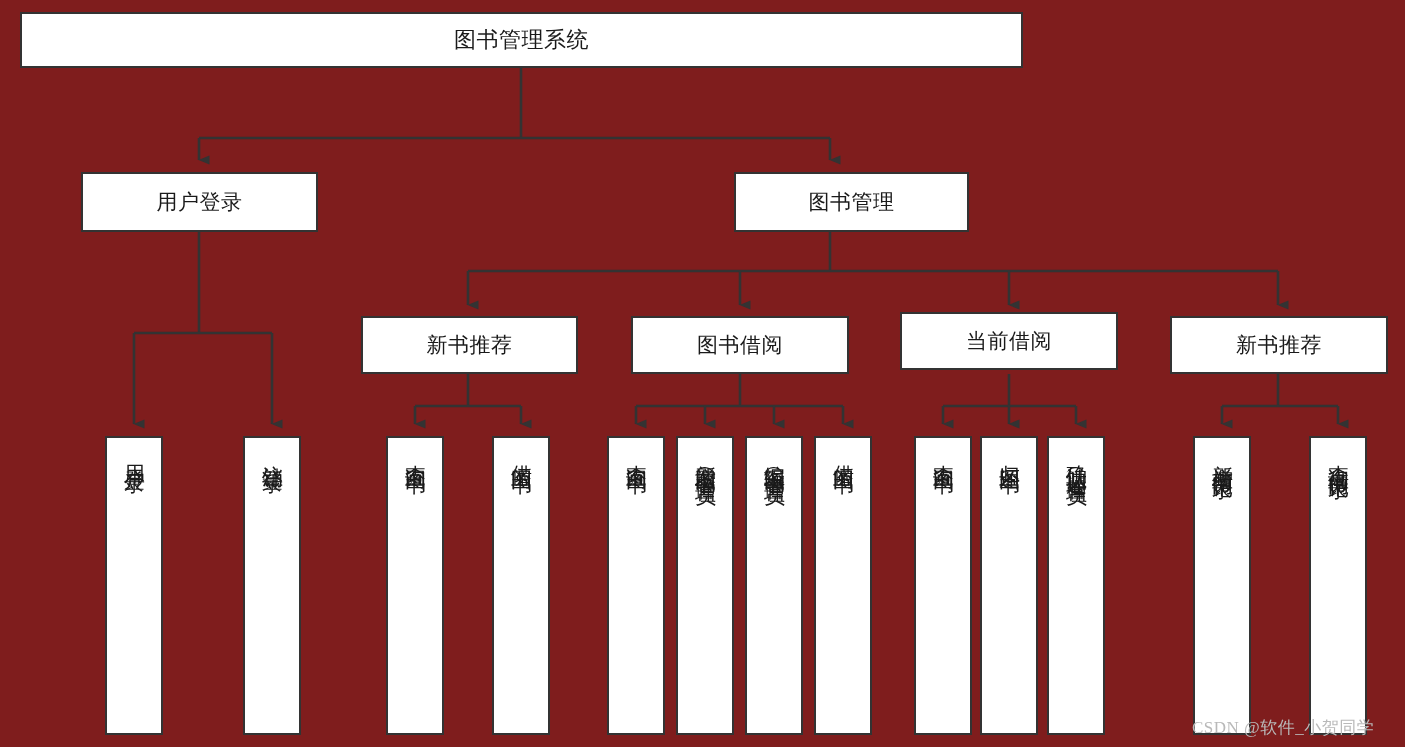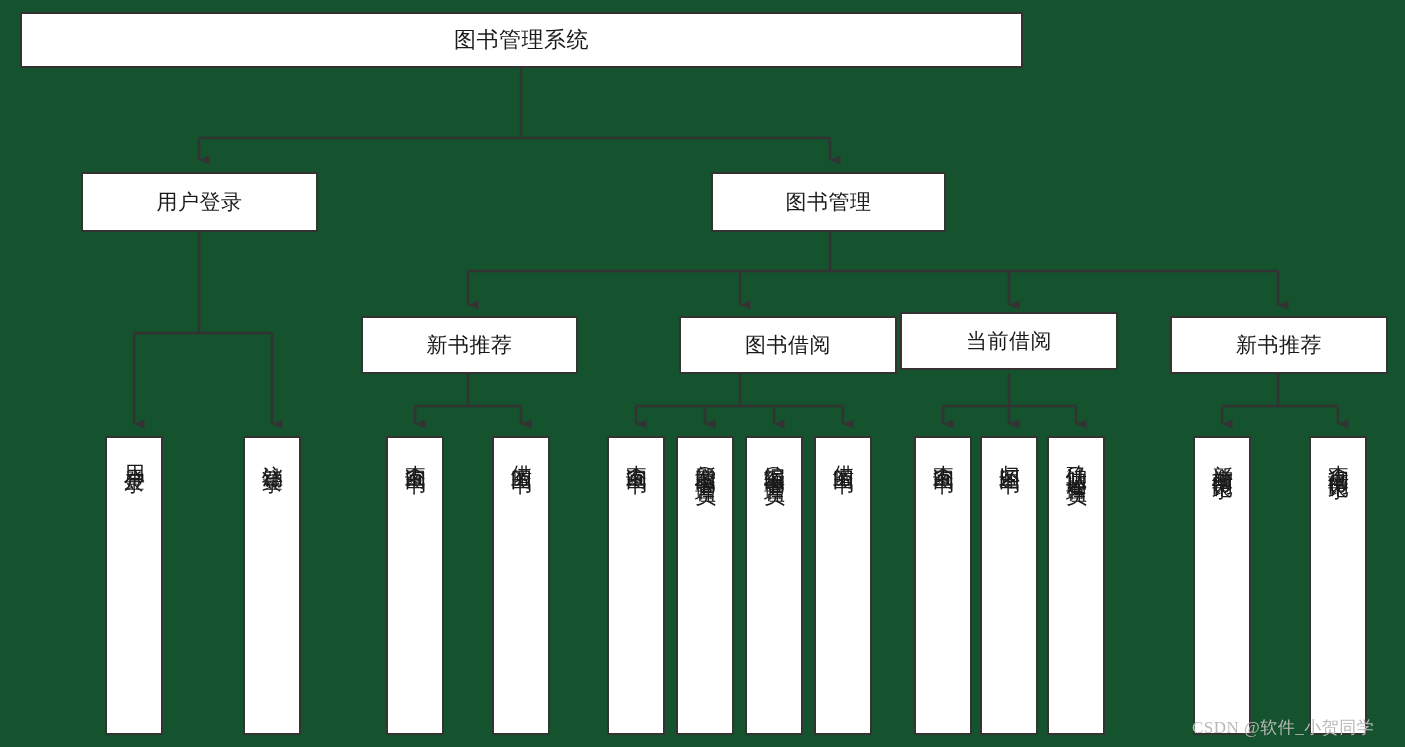--- a/index.html
+++ b/index.html
@@ -8,21 +8,21 @@
     padding: 0;
     background: #ffffff;
   }
   body {
     font-family: "Liberation Sans", "DejaVu Sans", sans-serif;
   }
   #canvas {
     position: relative;
     width: 1405px;
     height: 747px;
-    background: #14532d;
+    background: #7f1d1d;
     overflow: hidden;
   }
   #diagram-svg {
     position: absolute;
     left: 0;
     top: 0;
     width: 1405px;
     height: 747px;
   }
   .node {
@@ -114,28 +114,28 @@
     <line x1="1338" y1="406" x2="1338" y2="424" stroke="#333333" stroke-width="2.6" marker-end="url(#arrowhead)"></line>
   </svg>
 
   <div class="node root" style="left:20px; top:12px; width:1003px; height:56px;">
     <span class="node-label">图书管理系统</span>
   </div>
 
   <div class="node" style="left:81px; top:172px; width:237px; height:60px;">
     <span class="node-label">用户登录</span>
   </div>
-  <div class="node" style="left:711px; top:172px; width:235px; height:60px;">
+  <div class="node" style="left:734px; top:172px; width:235px; height:60px;">
     <span class="node-label">图书管理</span>
   </div>
 
   <div class="node" style="left:361px; top:316px; width:217px; height:58px;">
     <span class="node-label">新书推荐</span>
   </div>
-  <div class="node" style="left:631px; top:316px; width:218px; height:58px;margin-left:48px;">
+  <div class="node" style="left:631px; top:316px; width:218px; height:58px;">
     <span class="node-label">图书借阅</span>
   </div>
   <div class="node" style="left:900px; top:312px; width:218px; height:58px;">
     <span class="node-label">当前借阅</span>
   </div>
   <div class="node" style="left:1170px; top:316px; width:218px; height:58px;">
     <span class="node-label">新书推荐</span>
   </div>
 
   <div class="node vertical" style="left:105px; top:436px; width:58px; height:299px;">

